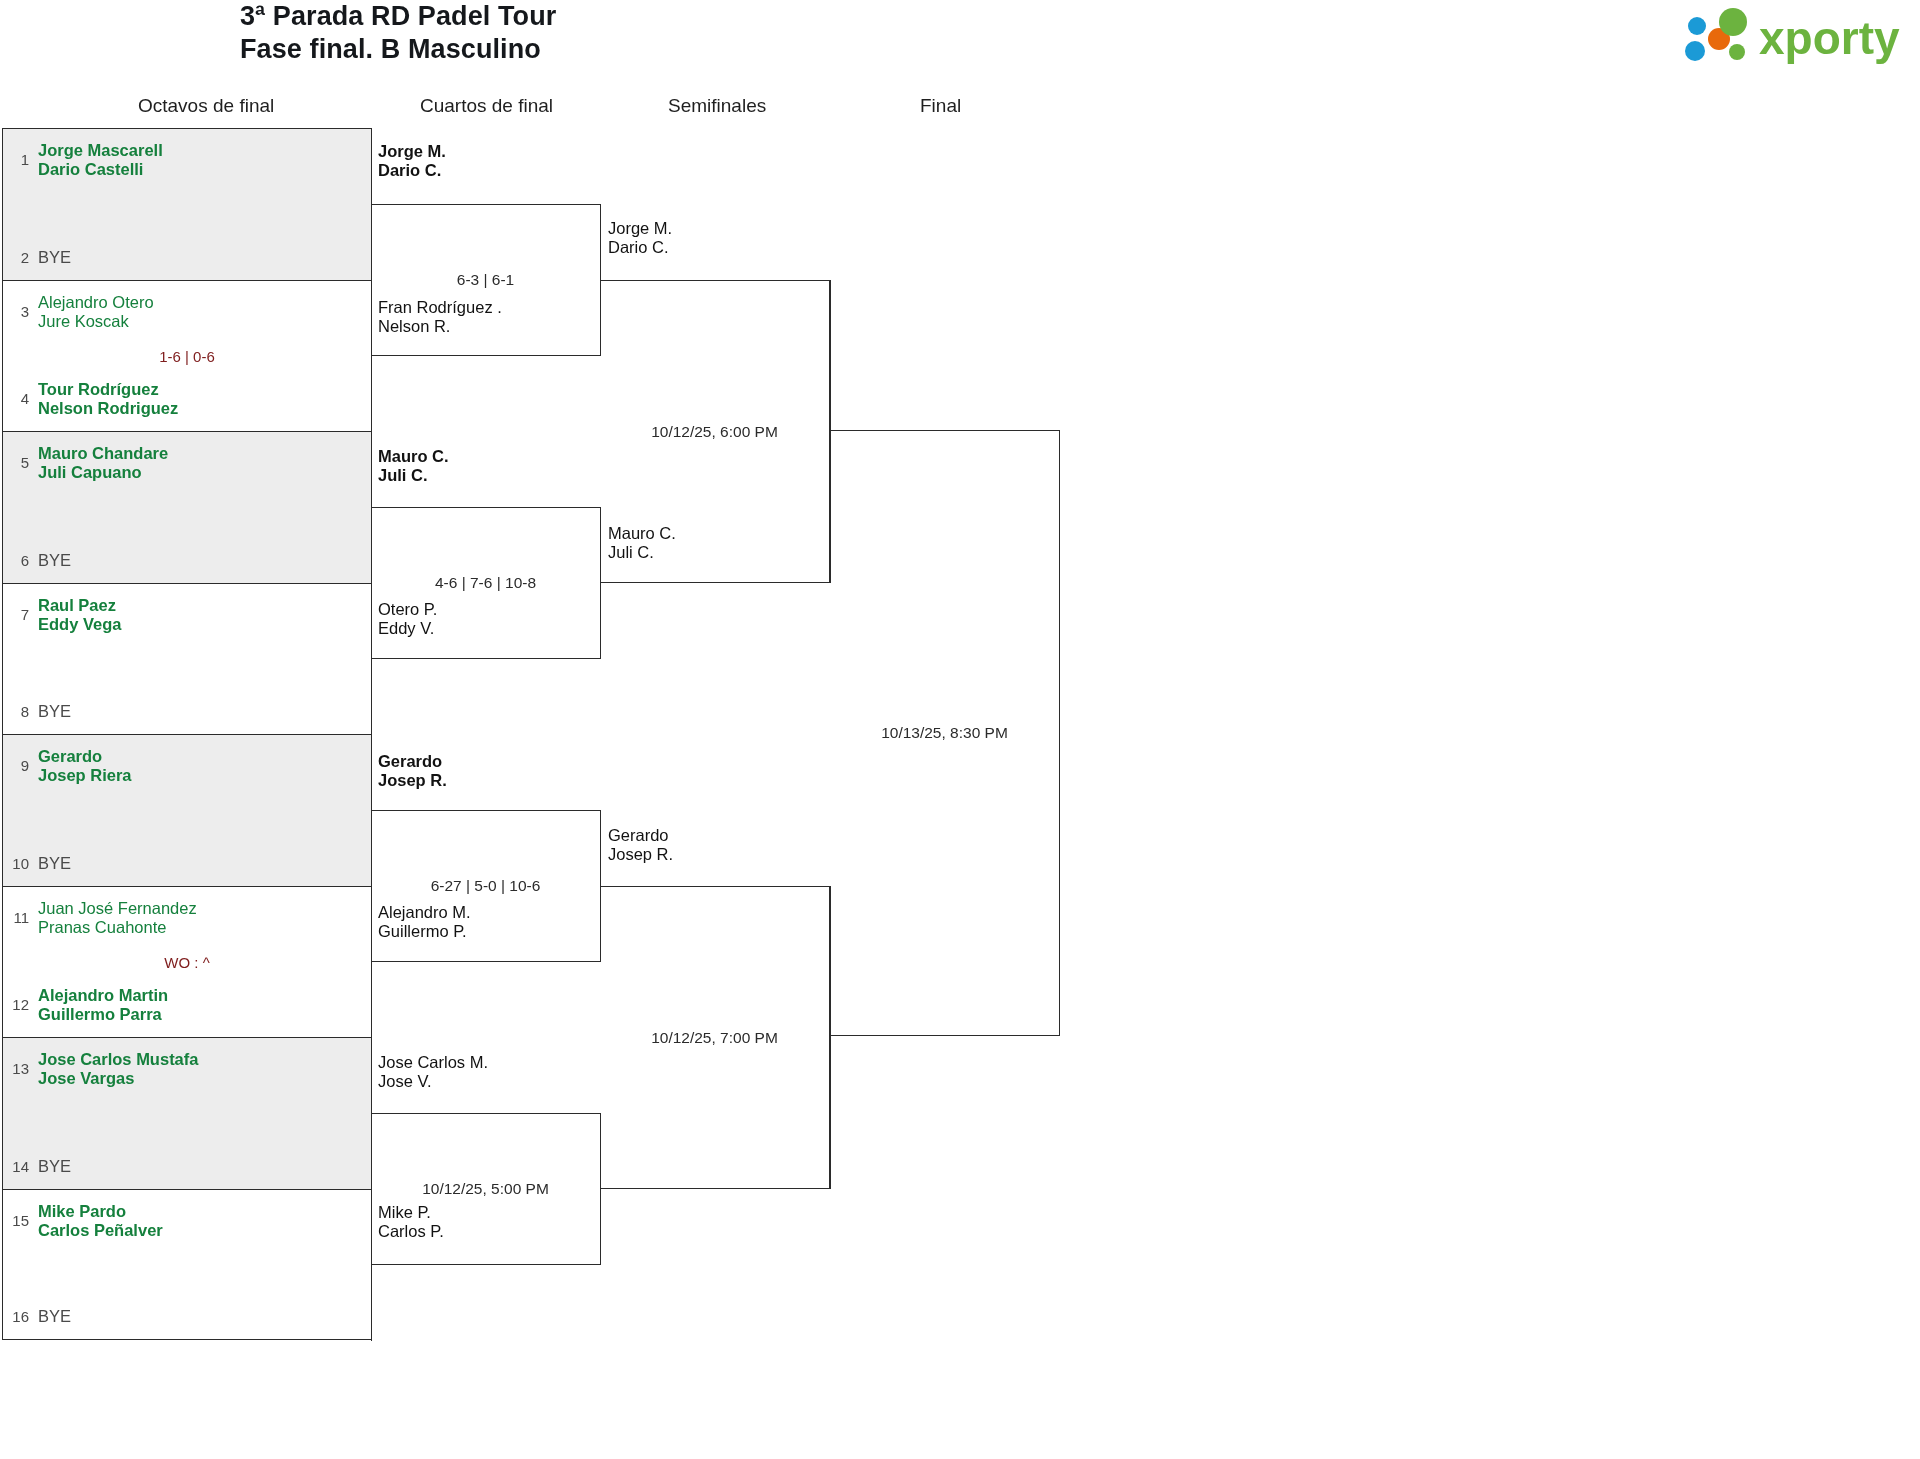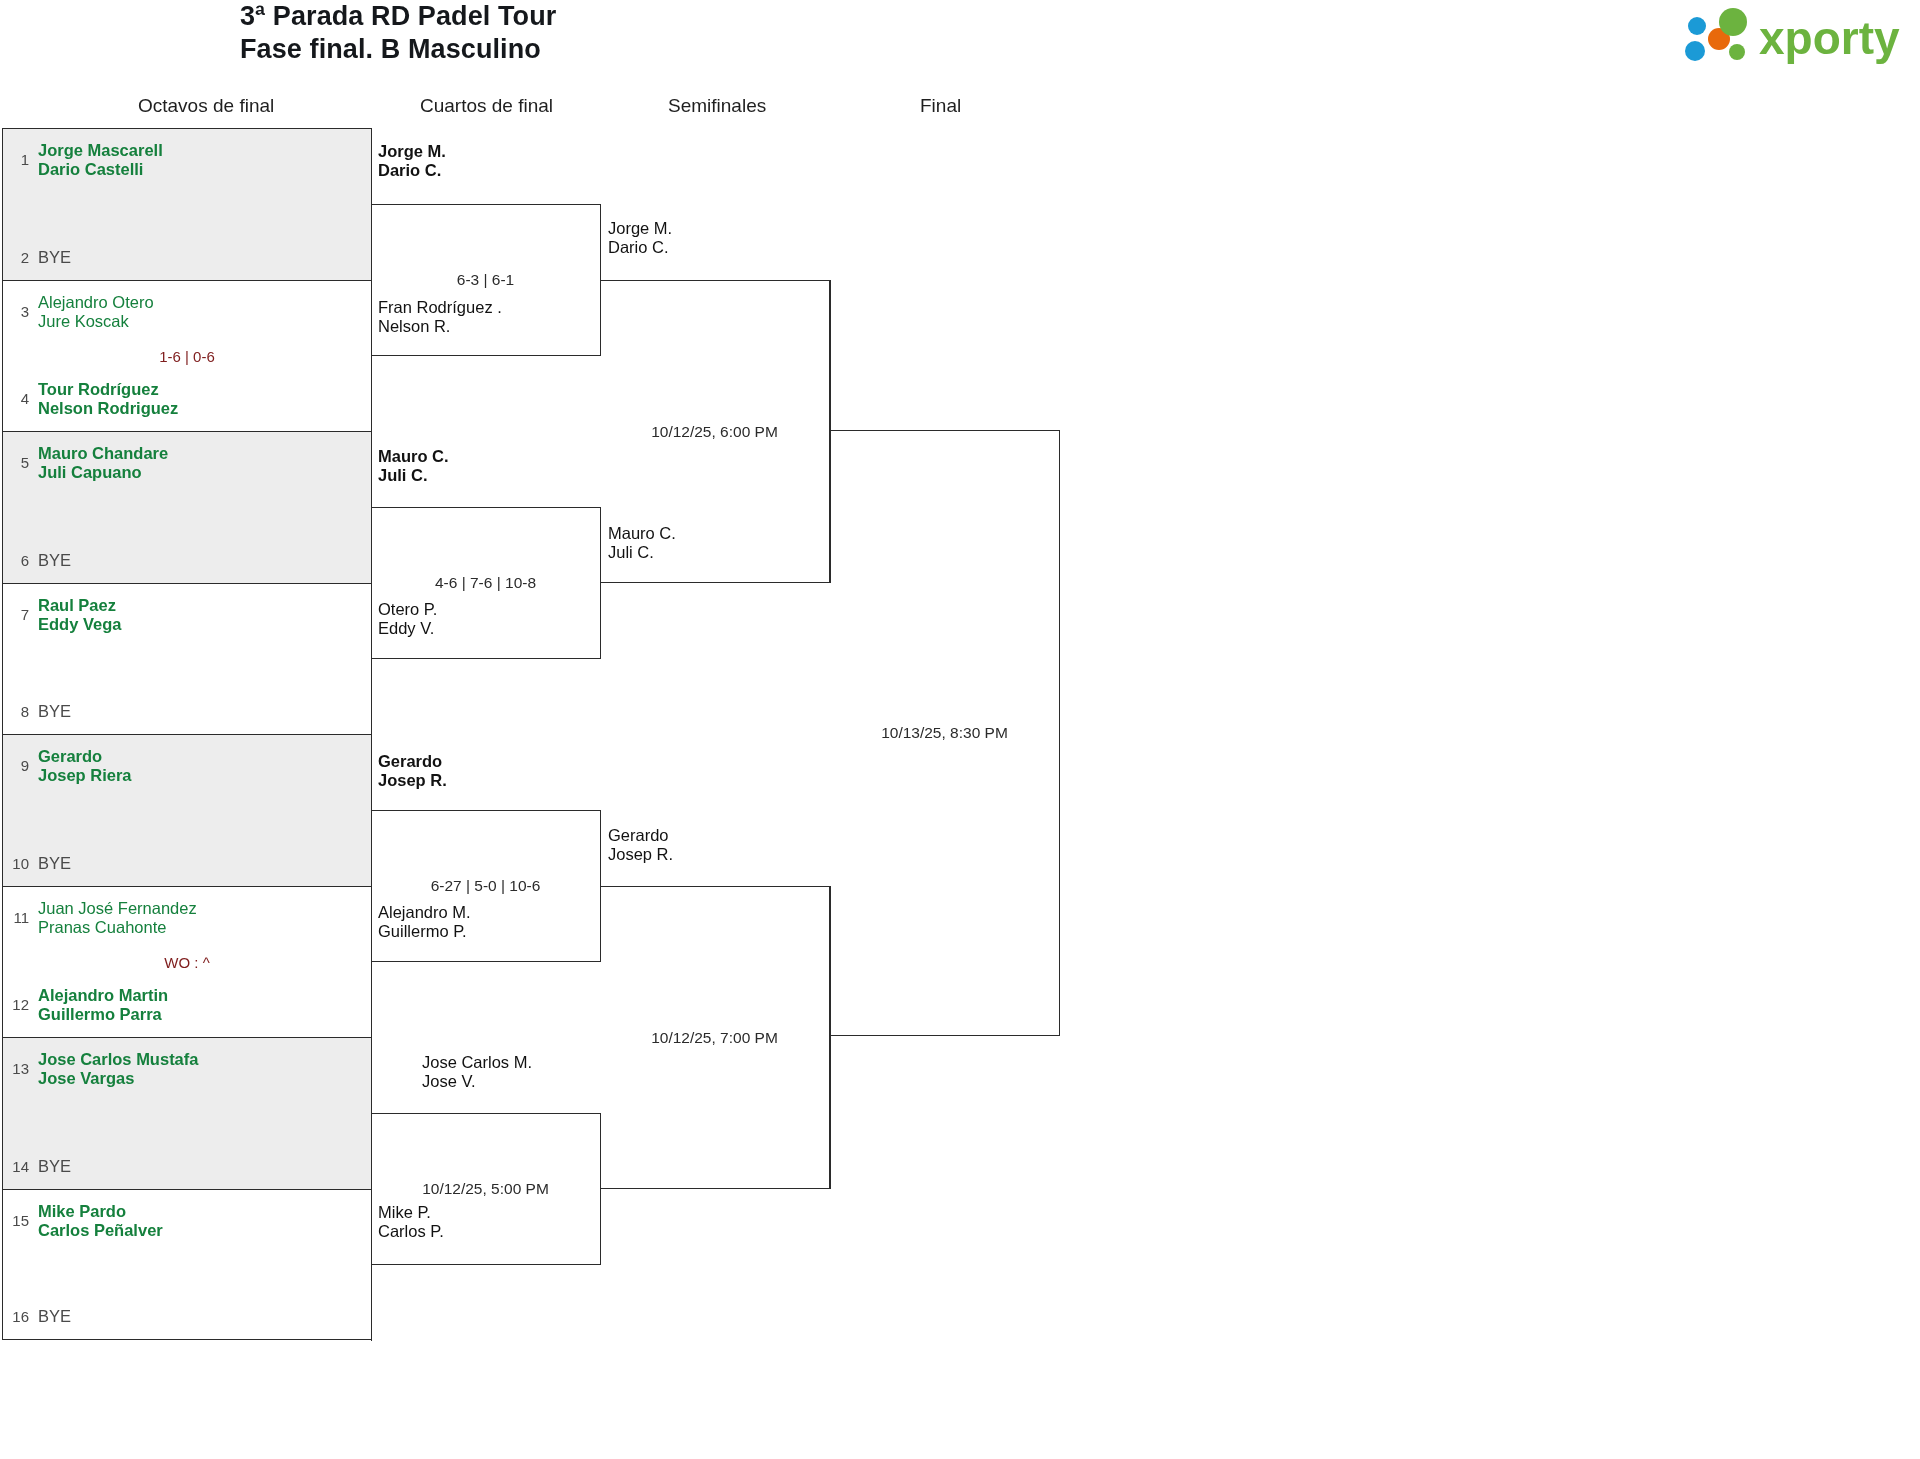--- a/index.html
+++ b/index.html
@@ -322,21 +322,21 @@
 
   <div class="entrant bold" style="left:378px; top:752px;">
     <span class="nm">Gerardo</span>
     <span class="nm">Josep R.</span>
   </div>
   <div class="entrant" style="left:378px; top:903px;">
     <span class="nm">Alejandro M.</span>
     <span class="nm">Guillermo P.</span>
   </div>
 
-  <div class="entrant" style="left:378px; top:1053px;margin-left:44px;">
+  <div class="entrant" style="left:378px; top:1053px;">
     <span class="nm">Jose Carlos M.</span>
     <span class="nm">Jose V.</span>
   </div>
   <div class="entrant" style="left:378px; top:1203px;">
     <span class="nm">Mike P.</span>
     <span class="nm">Carlos P.</span>
   </div>
 
   <div class="stub" style="left:371px; top:128px; height:76px;"></div>
   <div class="stub" style="left:371px; top:280px; height:152px;"></div>

